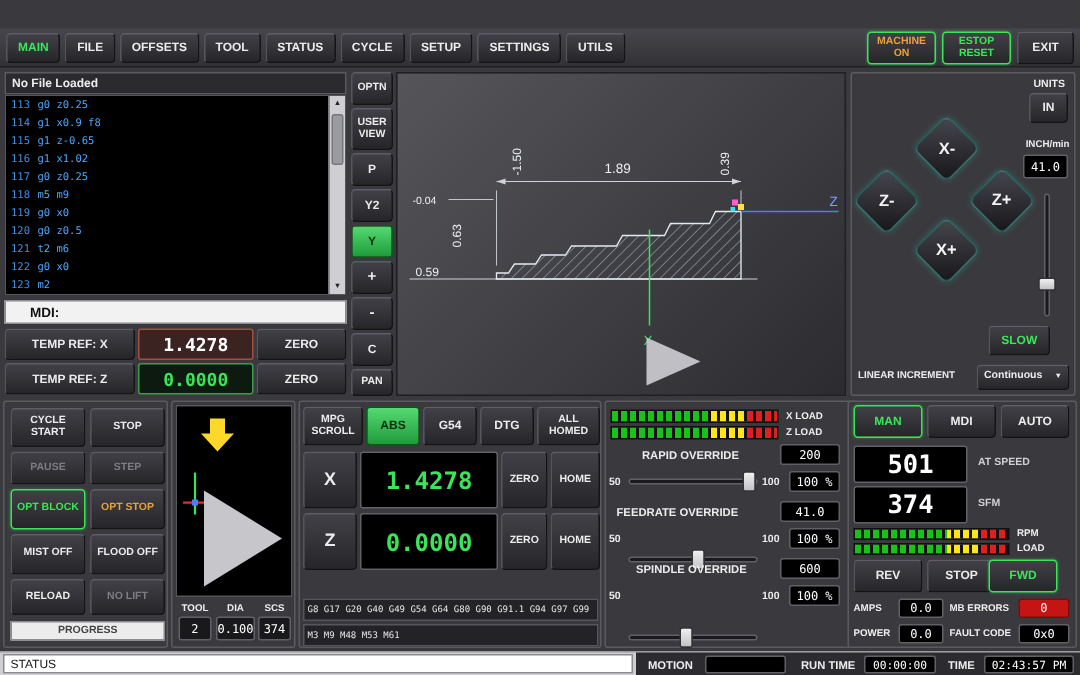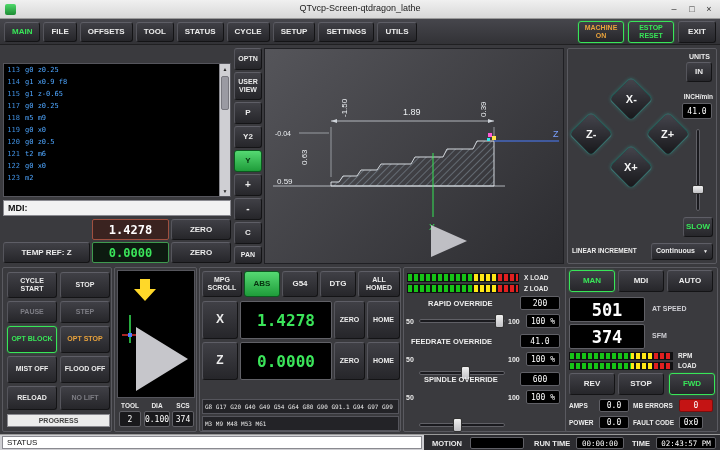--- a/index.html
+++ b/index.html
@@ -28,55 +28,53 @@
 .gl{display:flex;gap:5px;font:7px/12px "DejaVu Sans Mono",monospace;color:#4ea6ff;padding:0 3px;}
 .gl .n{color:#3f8fe0;width:13px;text-align:right;}
 .menubar{background:linear-gradient(#46464c,#323236);border-bottom:1px solid #202022;display:flex;align-items:center;gap:3px;padding-left:4px;}
 .tab{height:20px;padding:0 7px;}
 </style>
 </head>
 <body>
 
 <div class="app">
 
-  <div class="titlebar ab" style="left:0;top:0;width:720px;height:19px">
-    <span class="ab" style="left:5px;top:4px;width:11px;height:11px;background:linear-gradient(#4fd96a,#1d8c34);border-radius:2px"></span>
-    <span class="ab" style="left:0;right:0;top:3px;text-align:center;font-size:9px;color:#222">QTvcp-Screen-qtdragon_lathe</span>
-    <span class="wctrl ab" style="right:38px;top:0">–</span>
-    <span class="wctrl ab" style="right:20px;top:0">□</span>
-    <span class="wctrl ab" style="right:3px;top:0">×</span>
-  </div>
 
   <div class="menubar ab" style="left:0;top:19px;width:720px;height:26px">
     <div class="btn tab grn">MAIN</div>
     <div class="btn tab">FILE</div>
     <div class="btn tab">OFFSETS</div>
     <div class="btn tab">TOOL</div>
     <div class="btn tab">STATUS</div>
     <div class="btn tab">CYCLE</div>
     <div class="btn tab">SETUP</div>
     <div class="btn tab">SETTINGS</div>
     <div class="btn tab">UTILS</div>
     <div class="btn b7 org chk ab" style="right:96px;top:2px;width:46px;height:22px">MACHINE ON</div>
     <div class="btn b7 grn chk ab" style="right:46px;top:2px;width:46px;height:22px">ESTOP RESET</div>
     <div class="btn ab" style="right:4px;top:2px;width:38px;height:22px">EXIT</div>
   </div>
 
+  <div class="ab" style="left:3px;top:48px;width:228px;height:15px;background:#2b2b2f;border:1px solid #5a5a60;color:#ececec;font-size:8px;font-weight:bold;display:flex;align-items:center;padding-left:4px">No File Loaded</div>
   <div class="ab" style="left:3px;top:63px;width:228px;height:134px;background:#000;border:1px solid #55555c;overflow:hidden">
     <div class="gl">
         <span class="n">113</span>
         <span>g0 z0.25</span>
       </div>
     <div class="gl">
         <span class="n">114</span>
         <span>g1 x0.9 f8</span>
       </div>
     <div class="gl">
         <span class="n">115</span>
         <span>g1 z-0.65</span>
+      </div>
+    <div class="gl">
+        <span class="n">116</span>
+        <span>g1 x1.02</span>
       </div>
     <div class="gl">
         <span class="n">117</span>
         <span>g0 z0.25</span>
       </div>
     <div class="gl">
         <span class="n">118</span>
         <span>m5 m9</span>
       </div>
     <div class="gl">
@@ -99,22 +97,23 @@
         <span class="n">123</span>
         <span>m2</span>
       </div>
     <div class="ab" style="right:0;top:0;bottom:0;width:11px;background:#cfcfd3;border-left:1px solid #8a8a90">
       <div class="ab" style="left:0;top:0;width:10px;height:10px;font-size:5px;text-align:center;line-height:10px;color:#222">▲</div>
       <div class="ab" style="left:1px;top:12px;width:8px;height:34px;background:#9a9aa2;border:1px solid #77777e;border-radius:2px"></div>
       <div class="ab" style="left:0;bottom:0;width:10px;height:10px;font-size:5px;text-align:center;line-height:10px;color:#222">▼</div>
     </div>
   </div>
 
-  <div class="ab" style="left:3px;top:200px;width:228px;height:16px;background:#f2f2f2;border:1px solid #8a8a90;color:#111;font-size:9px;font-weight:bold;display:flex;align-items:center;padding-left:4px">MDI:</div>
-
+  <div class="ab" style="left:3px;top:200px;width:228px;height:16px;background:#f2f2f2;border:1px solid #8a8a90;color:#111;font-size:9px;font-weight:bold;display:flex;align-items:center;padding-left:16px">MDI:</div>
+
+  <div class="btn ab" style="left:3px;top:219px;width:87px;height:21px">TEMP REF: X</div>
   <div class="val ab" style="left:92px;top:219px;width:77px;height:21px;background:#3a2320;border-color:#a05040;font-size:12px;font-weight:bold">1.4278</div>
   <div class="btn ab" style="left:171px;top:219px;width:60px;height:21px">ZERO</div>
   <div class="btn ab" style="left:3px;top:242px;width:87px;height:21px">TEMP REF: Z</div>
   <div class="val ab lcd" style="left:92px;top:242px;width:77px;height:21px;background:#0d1a10;border-color:#3f9a4f;font-size:12px">0.0000</div>
   <div class="btn ab" style="left:171px;top:242px;width:60px;height:21px">ZERO</div>
 
   <div class="btn b7 ab" style="left:234px;top:48px;width:28px;height:22px">OPTN</div>
   <div class="btn b7 ab" style="left:234px;top:72px;width:28px;height:28px">USER VIEW</div>
   <div class="btn ab" style="left:234px;top:102px;width:28px;height:22px">P</div>
   <div class="btn ab" style="left:234px;top:126px;width:28px;height:22px">Y2</div>
@@ -176,21 +175,21 @@
       </div>
     <div class="diamond ab" style="left:47px;top:102px">
         <span>X+</span>
       </div>
     <span class="lbl ab" style="right:3px;top:44px;font-size:6.5px">INCH/min</span>
     <div class="val ab" style="right:4px;top:54px;width:30px;height:16px">41.0</div>
     <div class="ab" style="right:12px;top:80px;width:12px;height:82px">
       <div class="ab" style="left:4px;top:0;bottom:0;width:4px;background:#1a1a1e;border:1px solid #606066;border-radius:2px"></div>
       <div class="ab" style="left:0;top:56px;width:12px;height:9px;background:linear-gradient(#f0f0f0,#c2c2c6);border:1px solid #333;border-radius:2px"></div>
     </div>
-    <div class="btn grn ab" style="right:3px;top:168px;width:30px;height:20px">SLOW</div>
+    <div class="btn grn ab" style="right:16px;top:168px;width:41px;height:20px">SLOW</div>
     <span class="lbl ab" style="left:4px;top:198px;font-size:6.5px">LINEAR INCREMENT</span>
     <div class="btn ab" style="right:3px;top:194px;width:62px;height:17px;justify-content:space-between;padding:0 4px">
       <span style="font-size:7px">Continuous</span>
       <span style="font-size:5px">▼</span>
     </div>
   </div>
 
   <div class="panel ab" style="left:2px;top:267px;width:110px;height:165px">
     <div class="btn b7 ab" style="left:4px;top:4px;width:50px;height:26px">CYCLE START</div>
     <div class="btn b7 ab" style="left:57px;top:4px;width:50px;height:26px">STOP</div>
@@ -291,30 +290,30 @@
     <div class="val ab" style="left:3px;top:56px;width:76px;height:25px;font-size:17px;font-weight:bold">374</div>
     <span class="lbl ab" style="left:86px;top:64px;font-size:7px;color:#cfcfd4">SFM</span>
 
     <div class="segbar ab" style="left:3px;top:84px;width:104px;height:8px"></div>
     <span class="lbl ab" style="left:112px;top:84px;font-size:6.5px">RPM</span>
     <div class="segbar ab" style="left:3px;top:94px;width:104px;height:8px"></div>
     <span class="lbl ab" style="left:112px;top:94px;font-size:6.5px">LOAD</span>
 
     <div class="btn ab" style="left:3px;top:105px;width:46px;height:22px">REV</div>
     <div class="btn ab" style="left:52px;top:105px;width:46px;height:22px">STOP</div>
-    <div class="btn grn chk ab" style="left:103px;top:105px;width:46px;height:22px">FWD</div>
+    <div class="btn grn chk ab" style="left:93px;top:105px;width:46px;height:22px">FWD</div>
 
     <span class="lbl ab" style="left:3px;top:134px;font-size:6.5px">AMPS</span>
     <div class="val ab" style="left:33px;top:131px;width:30px;height:13px">0.0</div>
     <span class="lbl ab" style="left:67px;top:134px;font-size:6.5px">MB ERRORS</span>
     <div class="val ab" style="left:113px;top:131px;width:34px;height:13px;background:#c41414;border-color:#7d0d0d">0</div>
     <span class="lbl ab" style="left:3px;top:151px;font-size:6.5px">POWER</span>
     <div class="val ab" style="left:33px;top:148px;width:30px;height:13px">0.0</div>
     <span class="lbl ab" style="left:67px;top:151px;font-size:6.5px">FAULT CODE</span>
-    <div class="val ab" style="left:113px;top:148px;width:24px;height:13px">0x0</div>
+    <div class="val ab" style="left:113px;top:148px;width:34px;height:13px">0x0</div>
   </div>
 
   <div class="ab" style="left:0;top:434px;width:720px;height:16px;background:#cfcfd3;border-top:1px solid #9a9a9a">
     <div class="ab" style="left:2px;top:1px;width:420px;height:13px;background:#fff;border:1px solid #8a8a90;color:#111;font-size:8px;display:flex;align-items:center;padding-left:4px">STATUS</div>
     <div class="ab" style="left:424px;top:0;right:0;height:16px;background:#2c2c30">
       <span class="lbl ab" style="left:8px;top:4px;font-size:7.5px">MOTION</span>
       <div class="val ab" style="left:46px;top:2px;width:54px;height:12px"></div>
       <span class="lbl ab" style="left:110px;top:4px;font-size:7.5px">RUN TIME</span>
       <div class="val ab" style="left:152px;top:2px;width:48px;height:12px;font-size:7.5px">00:00:00</div>
       <span class="lbl ab" style="left:208px;top:4px;font-size:7.5px">TIME</span>

